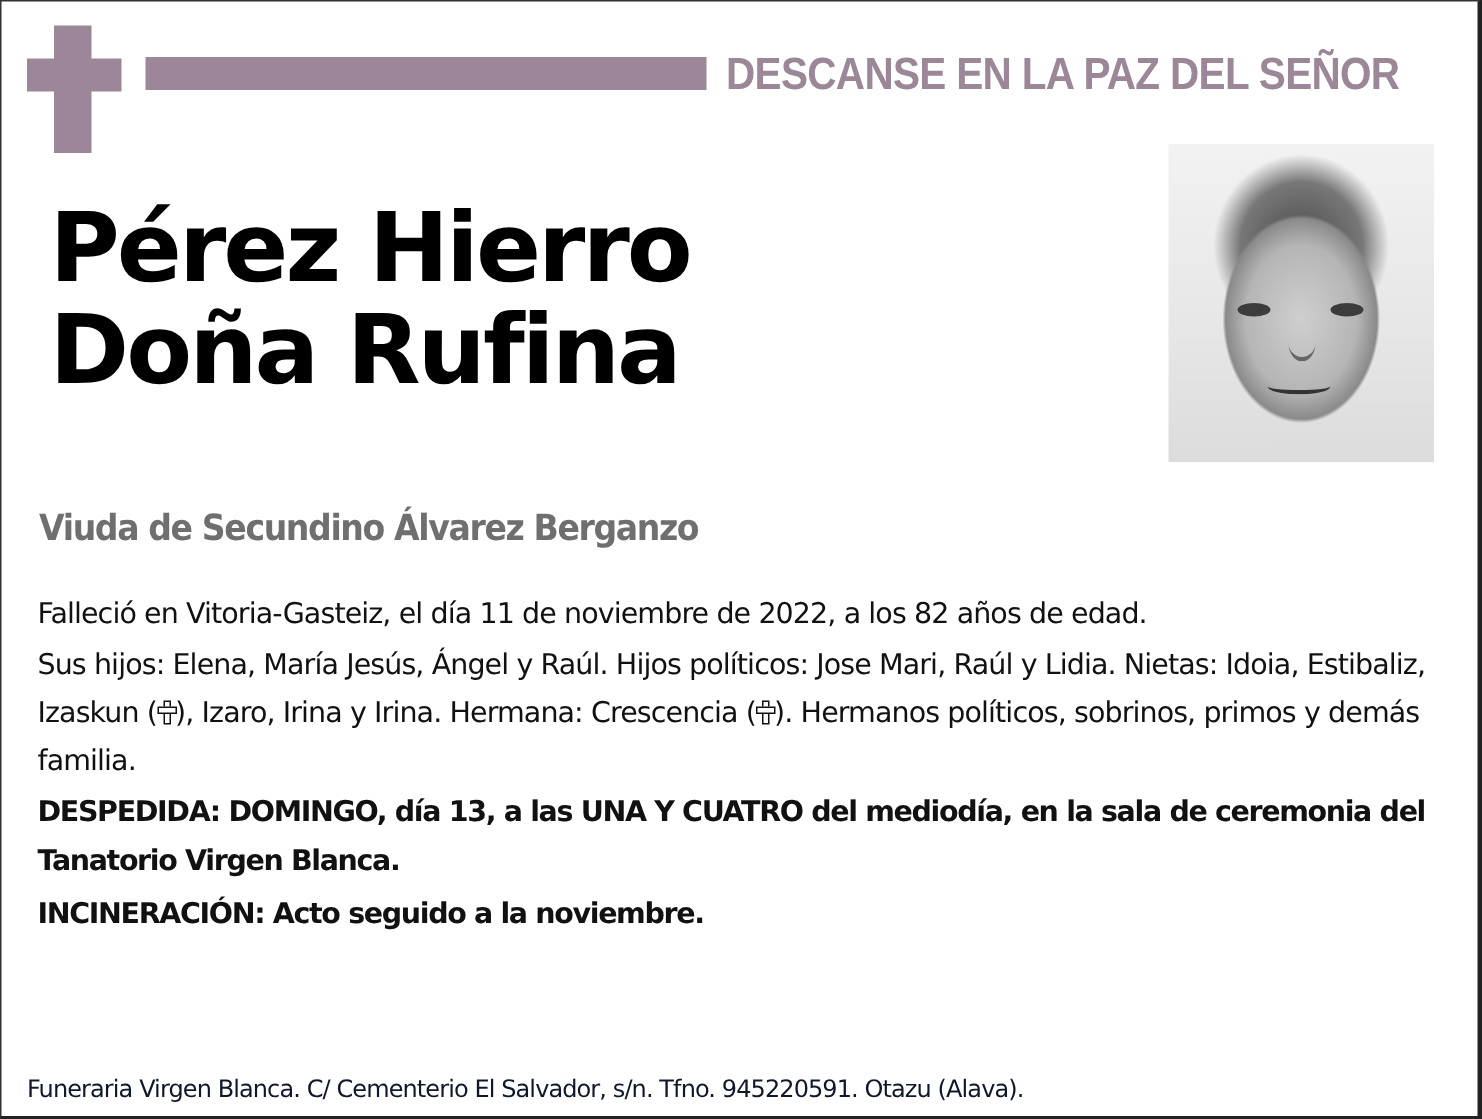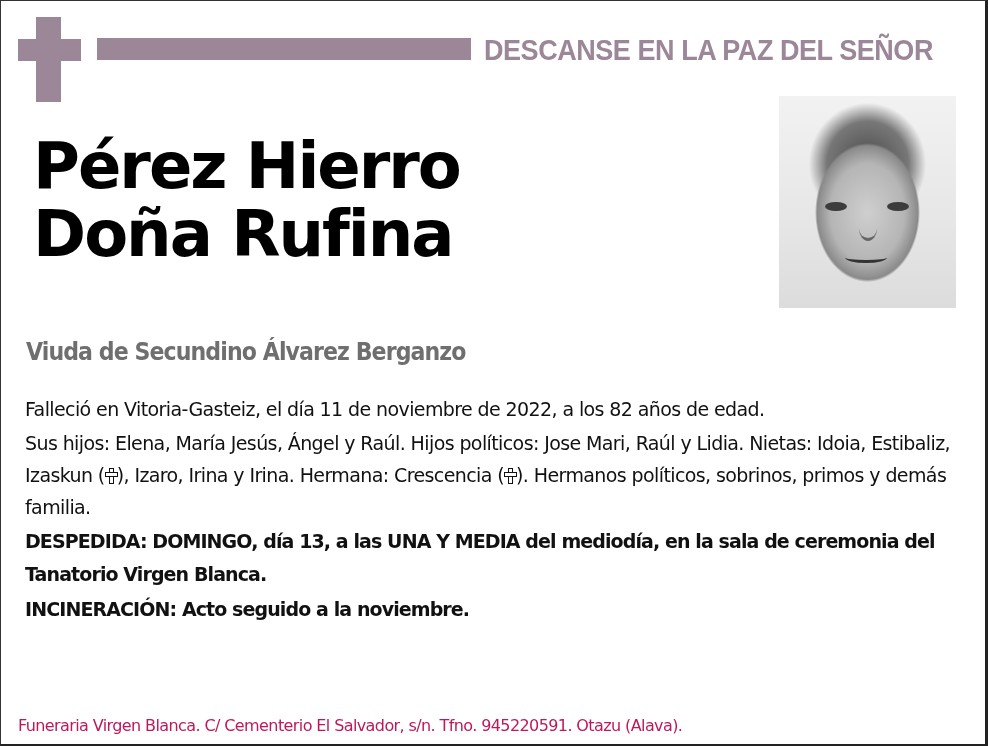--- a/index.html
+++ b/index.html
@@ -177,21 +177,21 @@
     .mini-cross::after {
       left: 0; top: 4px; width: 13px; height: 5px;
     }
     .footer {
       position: absolute;
       left: 18px;
       top: 716px;
       font-family: "DejaVu Sans", sans-serif;
       font-size: 16px;
       letter-spacing: -0.6px;
-      color: #be185d;
+      color: #0f172a;
       white-space: nowrap;
     }
   </style>
 </head>
 <body style="--accent:#9b8797;">
 
 <div class="frame"></div>
 
 <div class="cross">
   <div class="v"></div>
@@ -212,17 +212,17 @@
   <div class="eye" style="left:108px; top:106px;"></div>
   <div class="nose"></div>
   <div class="mouth"></div>
 </div>
 
 <div class="subtitle">Viuda de Secundino Álvarez Berganzo</div>
 
 <div class="body">
   <p>Falleció en Vitoria-Gasteiz, el día 11 de noviembre de 2022, a los 82 años de edad.</p>
   <p><span>Sus hijos: Elena, María Jesús, Ángel y Raúl. Hijos políticos: Jose Mari, Raúl y Lidia. Nietas: Idoia, Estibaliz, Izaskun (</span><span class="mini-cross"></span><span>), Izaro, Irina y Irina. Hermana: Crescencia (</span><span class="mini-cross"></span><span>). Hermanos políticos, sobrinos, primos y demás familia.</span></p>
-  <p class="bold">DESPEDIDA: DOMINGO, día 13, a las UNA Y MEDIA del mediodía, en la sala de ceremonia del Tanatorio Virgen Blanca.</p>
+  <p class="bold">DESPEDIDA: DOMINGO, día 13, a las UNA Y CUATRO del mediodía, en la sala de ceremonia del Tanatorio Virgen Blanca.</p>
   <p class="bold">INCINERACIÓN: Acto seguido a la noviembre.</p>
 </div>
 
 <div class="footer">Funeraria Virgen Blanca. C/ Cementerio El Salvador, s/n. Tfno. 945220591. Otazu (Alava).</div>
 
 </body></html>

